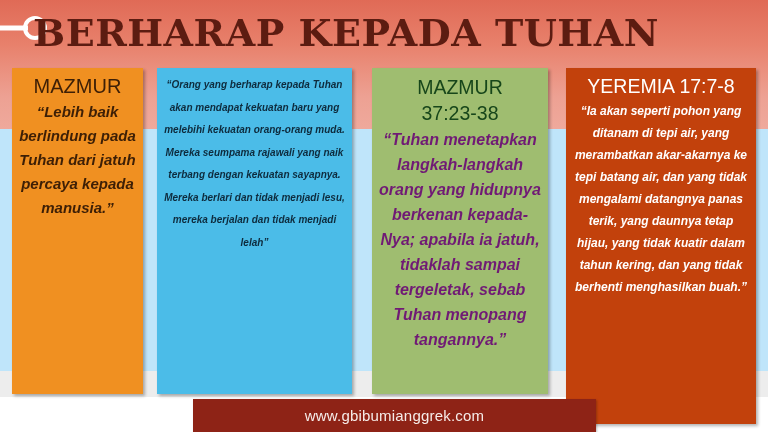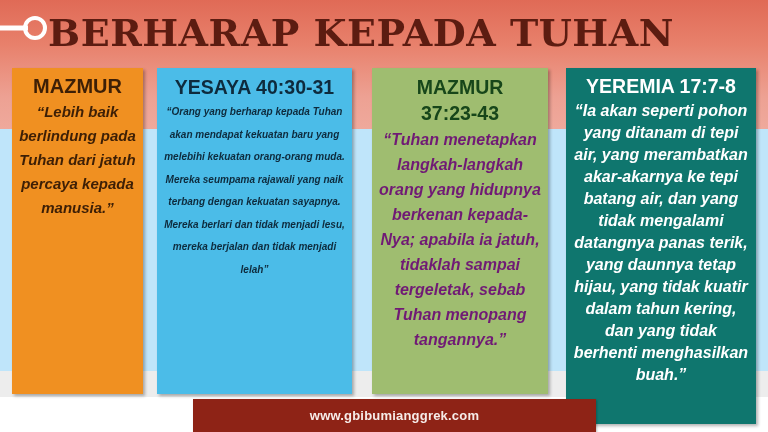--- a/index.html
+++ b/index.html
@@ -49,21 +49,21 @@
   }
 
   
   .key-icon {
     position: absolute;
     left: 0px; top: 14px;
     width: 52px; height: 28px;
   }
   .page-title {
     position: absolute;
-    left: 15px; top: 10px;
+    left: 0; top: 10px;
     width: 692px;
     text-align: center;
     font-family: "DejaVu Serif", "Liberation Serif", serif;
     font-weight: bold;
     font-size: 38px;
     letter-spacing: 0.5px;
     color: #5c1c11;
     line-height: 46px;
     white-space: nowrap;
   }
@@ -72,21 +72,21 @@
   .card {
     position: absolute;
     top: 68px;
     box-sizing: border-box;
     padding: 6px 6px 4px 6px;
     box-shadow: 2px 2px 3px rgba(0,0,0,0.30);
     overflow: hidden;
   }
   .card-title {
     text-align: center;
-    font-weight: bold;
+    font-weight: normal;
     font-size: 19px;
     line-height: 23px;
     margin-bottom: 1px;
   }
   .card-body {
     text-align: center;
     font-style: italic;
     font-weight: bold;
     font-size: 14.5px;
     line-height: 21px;
@@ -120,40 +120,40 @@
     background: #9fbd70;
   }
   #card-3 .card-title { color: #17461a; font-size: 19.5px; line-height: 26px; }
   #card-3 .card-body  { color: #701a75; font-size: 16px; line-height: 25px; }
 
   
   #card-4 {
     left: 566px;
     width: 190px;
     height: 356px;
-    background: #0f766e;
+    background: #c2410c;
   }
   #card-4 .card-title { color: #ffffff; font-size: 19.5px; line-height: 25px; }
-  #card-4 .card-body  { color: #ffffff; font-size: 16px; line-height: 22px; }
+  #card-4 .card-body  { color: #ffffff; font-size: 12px; line-height: 22px; }
 
   
   .url-banner {
     position: absolute;
     left: 193px; top: 399px;
     width: 403px; height: 33px;
     background: #8e2316;
     box-shadow: 1px 1px 2px rgba(0,0,0,0.25);
     display: flex;
     align-items: center;
     justify-content: center;
   }
   .url-text {
     color: #f6ece9;
-    font-weight: bold;
-    font-size: 13px;
+    font-weight: normal;
+    font-size: 15px;
     letter-spacing: 0.2px;
     white-space: nowrap;
   }
 </style>
 </head>
 <body>
 
 <div id="slide">
 
   <div class="bg-coral"></div>
@@ -171,30 +171,27 @@
   <div class="page-title">BERHARAP KEPADA TUHAN</div>
 
   <div class="card" id="card-1">
     <div class="card-title">
       <div>MAZMUR</div>
     </div>
     <div class="card-body">“Lebih baik berlindung pada Tuhan dari jatuh percaya kepada manusia.”</div>
   </div>
 
   <div class="card" id="card-2">
-    <div class="card-title">
-      <div>YESAYA 40:30-31</div>
-    </div>
     <div class="card-body">“Orang yang berharap kepada Tuhan akan mendapat kekuatan baru yang melebihi kekuatan orang-orang muda. Mereka seumpama rajawali yang naik terbang dengan kekuatan sayapnya. Mereka berlari dan tidak menjadi lesu, mereka berjalan dan tidak menjadi lelah”</div>
   </div>
 
   <div class="card" id="card-3">
     <div class="card-title">
       <div>MAZMUR</div>
-      <div>37:23-43</div>
+      <div>37:23-38</div>
     </div>
     <div class="card-body">“Tuhan menetapkan langkah-langkah orang yang hidupnya berkenan kepada-Nya; apabila ia jatuh, tidaklah sampai tergeletak, sebab Tuhan menopang tangannya.”</div>
   </div>
 
   <div class="card" id="card-4">
     <div class="card-title">
       <div>YEREMIA 17:7-8</div>
     </div>
     <div class="card-body">“Ia akan seperti pohon yang ditanam di tepi air, yang merambatkan akar-akarnya ke tepi batang air, dan yang tidak mengalami datangnya panas terik, yang daunnya tetap hijau, yang tidak kuatir dalam tahun kering, dan yang tidak berhenti menghasilkan buah.”</div>
   </div>

